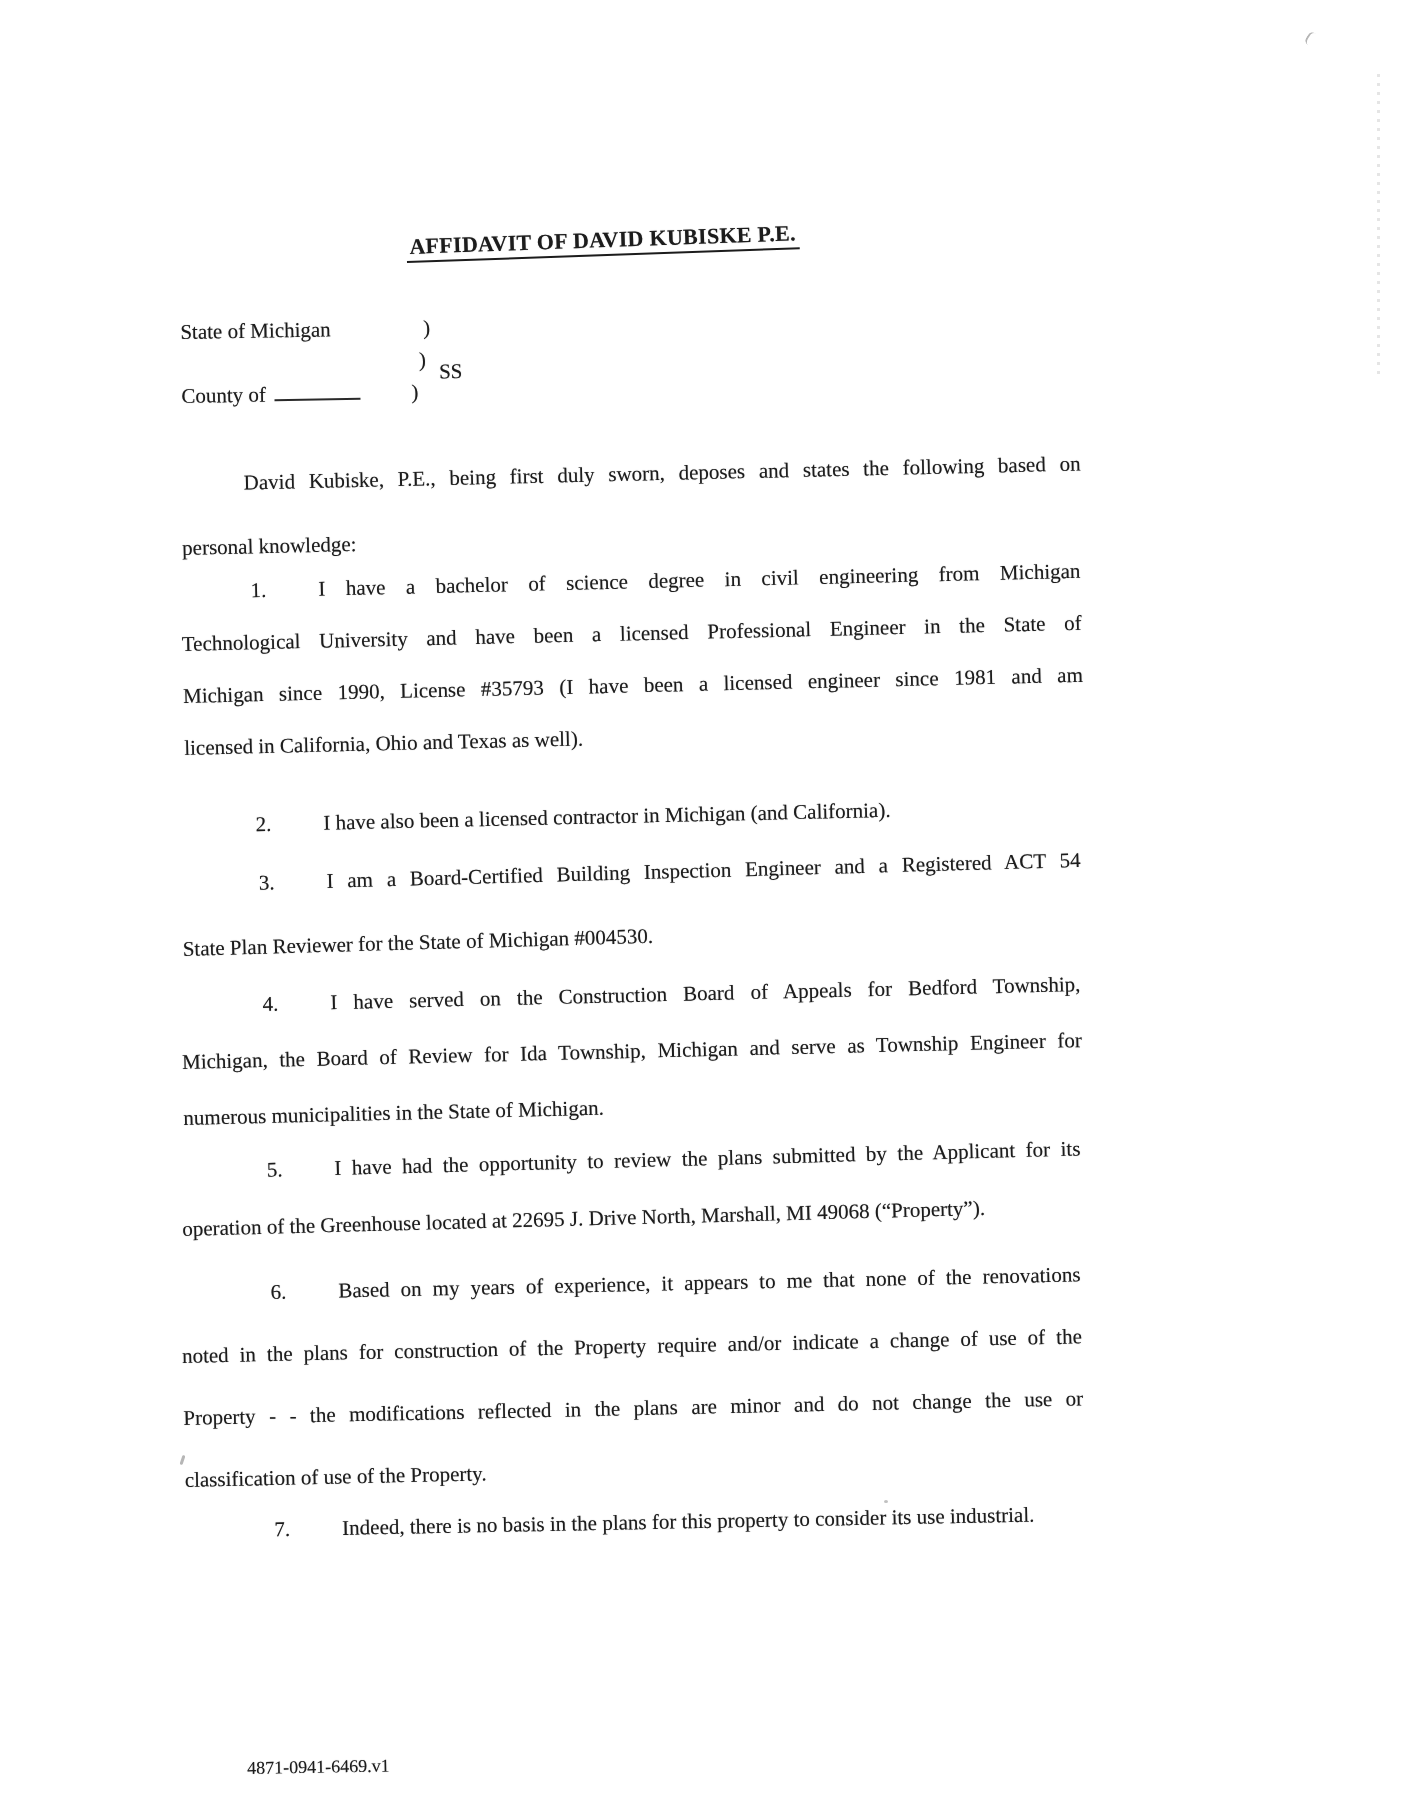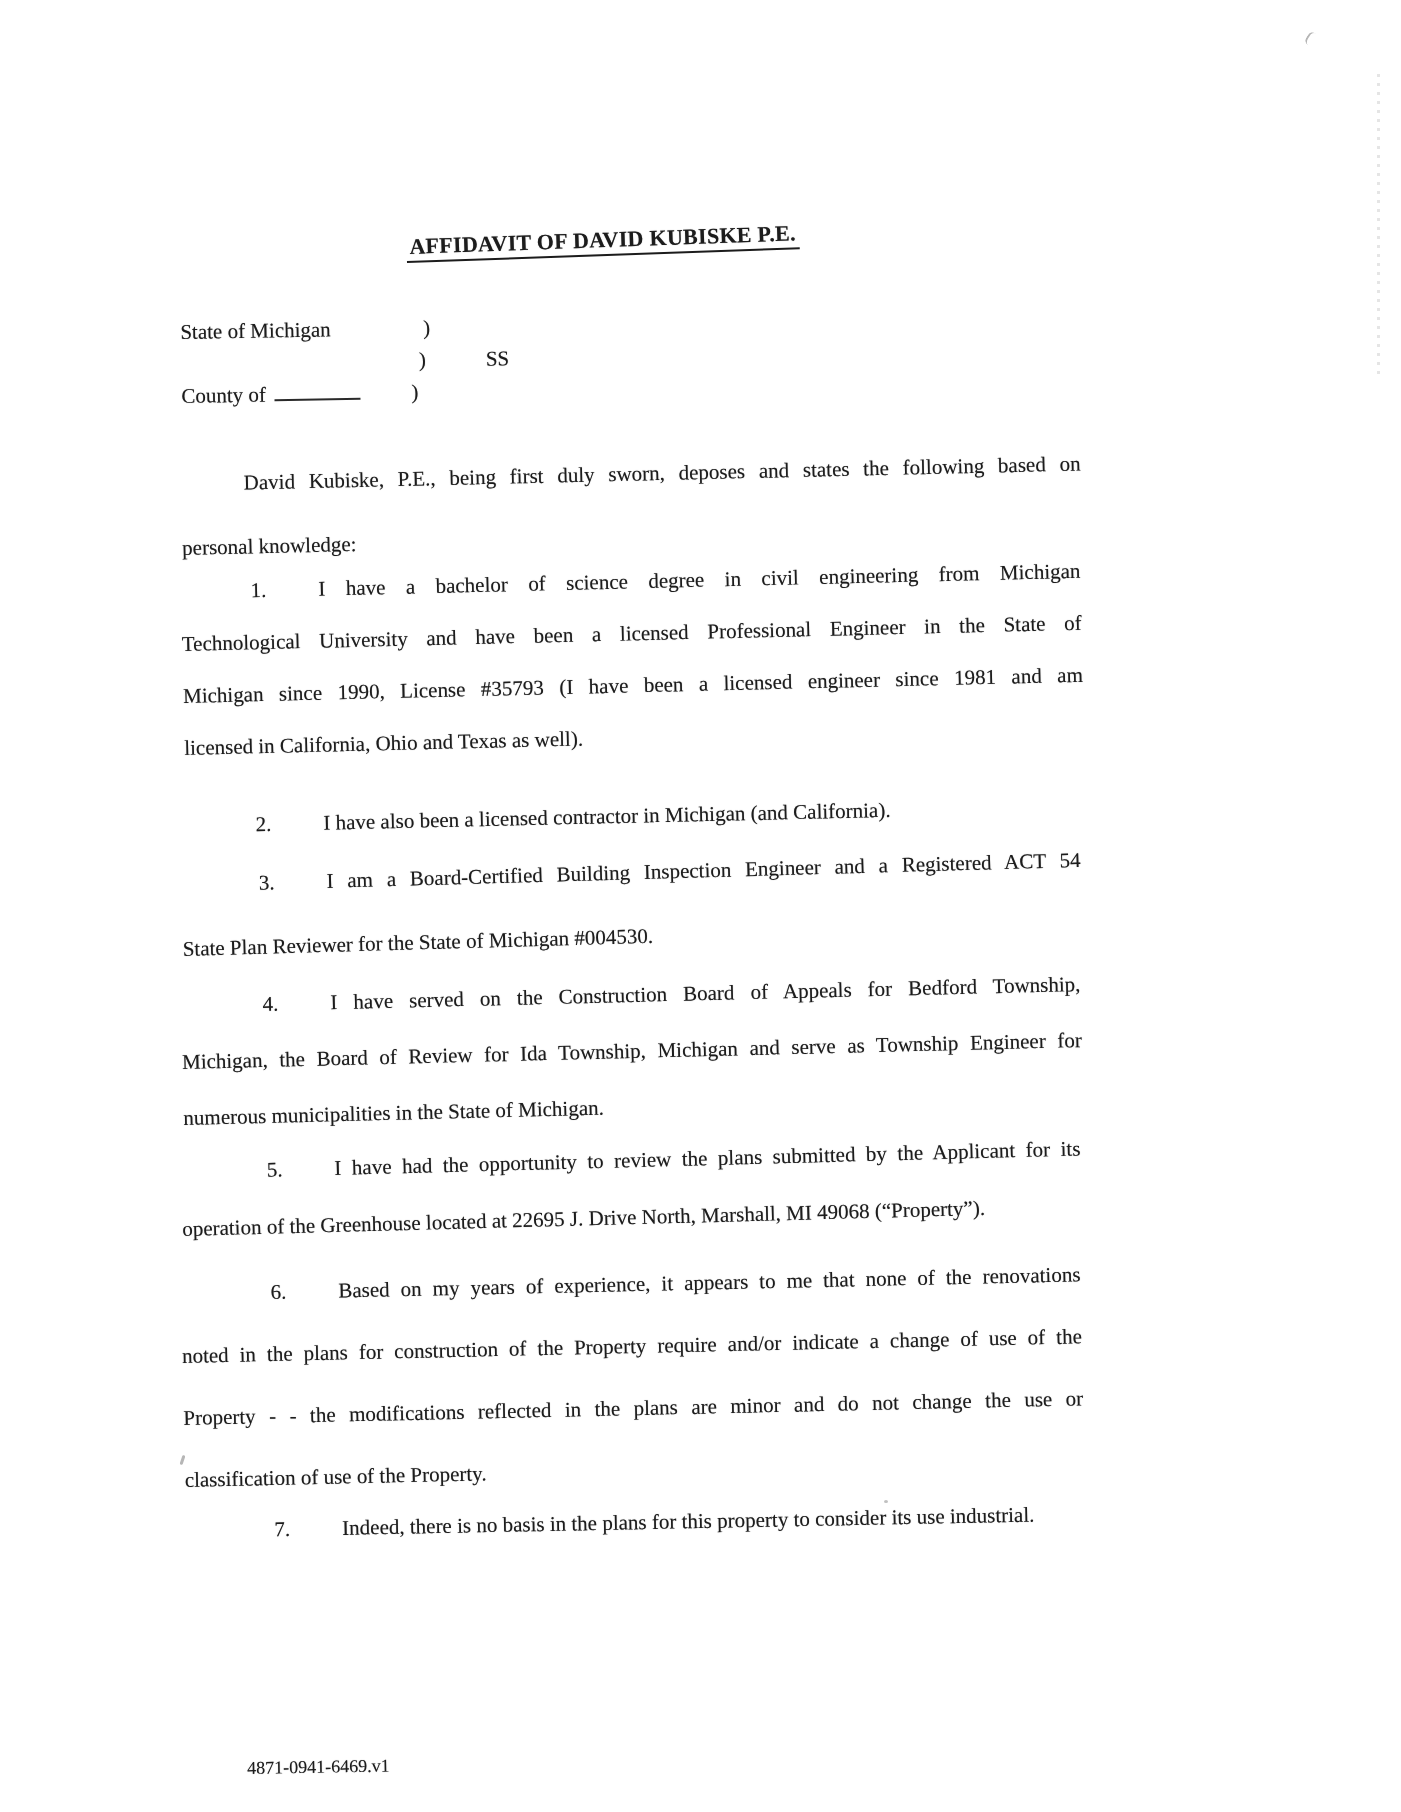--- a/index.html
+++ b/index.html
@@ -37,21 +37,21 @@
   .venue{
     position:absolute;
     left:180px;top:316px;
     width:420px;
     transform:rotate(-1deg);
     transform-origin:left top;
     font-size:21px;
   }
   .vrow{position:relative;height:32px;line-height:32px;white-space:nowrap;}
   .vparen{position:absolute;top:0;}
-  .vss{position:absolute;left:258px;top:0;margin-left:47px;}
+  .vss{position:absolute;left:258px;top:12px;}
   .vblank{
     display:inline-block;
     width:86px;height:0.85em;
     margin-left:8px;
     border-bottom:2px solid #2a2a2a;
   }
   
   .para{
     position:absolute;
     left:180px;width:900px;

